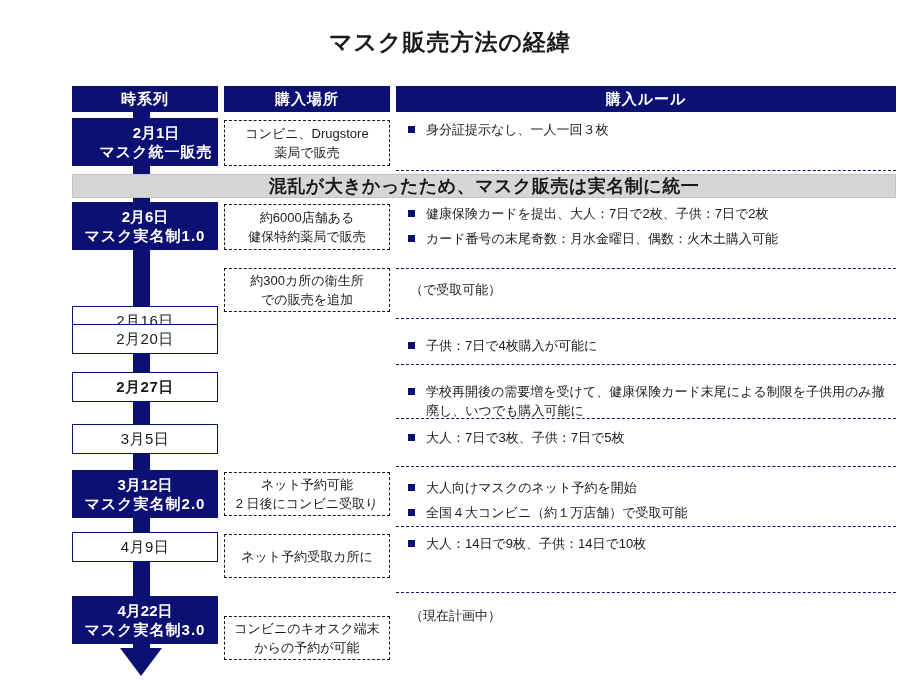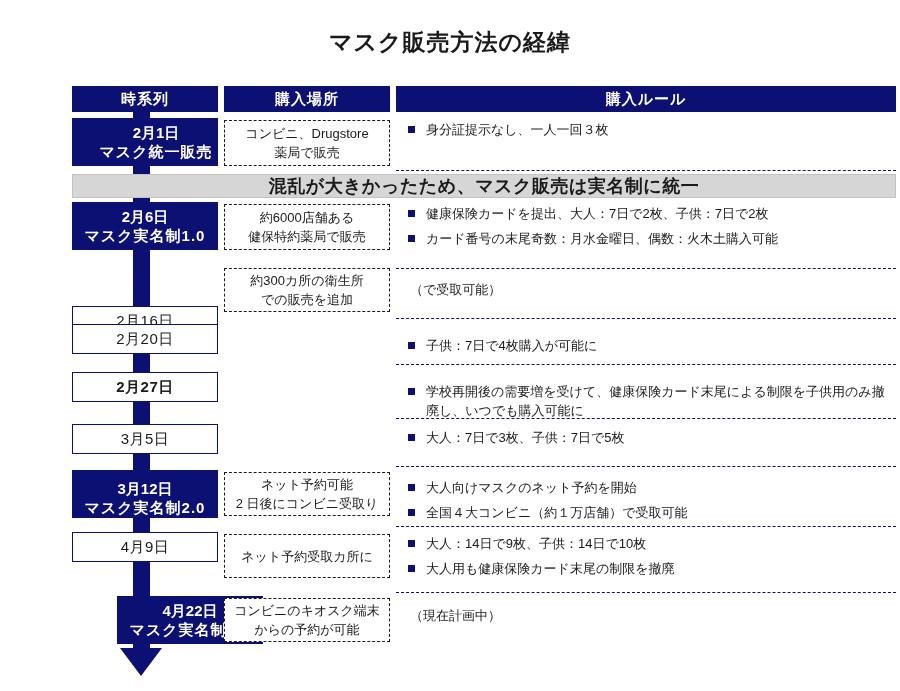--- a/index.html
+++ b/index.html
@@ -160,47 +160,46 @@
       </div>
       <div class="rules" style="top: 382px;">
         <div class="bullet">学校再開後の需要増を受けて、健康保険カード末尾による制限を子供用のみ撤廃し、いつでも購入可能に</div>
       </div>
       <div class="date minor" style="top: 424px; height: 30px;">
         <div class="d1">3月5日</div>
       </div>
       <div class="rules" style="top: 428px;">
         <div class="bullet">大人：7日で3枚、子供：7日で5枚</div>
       </div>
-      <div class="date major" style="top: 470px; height: 48px; justify-content: flex-end;">
+      <div class="date major" style="top: 470px; height: 48px;">
         <div class="d1">3月12日</div>
         <div class="d2">マスク実名制2.0</div>
       </div>
       <div class="place" style="top: 472px; height: 44px;">
         <div>ネット予約可能</div>
         <div>2 日後にコンビニ受取り</div>
       </div>
       <div class="rules" style="top: 478px;">
         <div class="bullet">大人向けマスクのネット予約を開始</div>
         <div class="bullet">全国４大コンビニ（約１万店舗）で受取可能</div>
       </div>
       <div class="date minor" style="top: 532px; height: 30px;">
         <div class="d1">4月9日</div>
       </div>
       <div class="place" style="top: 534px; height: 44px;">
         <div>ネット予約受取カ所に</div>
       </div>
       <div class="rules" style="top: 534px;">
         <div class="bullet">大人：14日で9枚、子供：14日で10枚</div>
-        <div class="bullet">大人用も健康保険カード末尾の制限を撤廃</div>
-      </div>
-      <div class="date major" style="top: 596px; height: 48px; margin-left: 45px;">
+      </div>
+      <div class="date major" style="top: 596px; height: 48px;">
         <div class="d1">4月22日</div>
         <div class="d2">マスク実名制3.0</div>
       </div>
-      <div class="place" style="top: 598px; height: 44px;">
+      <div class="place" style="top: 616px; height: 44px;">
         <div>コンビニのキオスク端末</div>
         <div>からの予約が可能</div>
       </div>
       <div class="rules" style="top: 606px;">
         <div class="plain">（現在計画中）</div>
       </div>
     </div>
 
   <div class="banner">混乱が大きかったため、マスク販売は実名制に統一</div>
 

